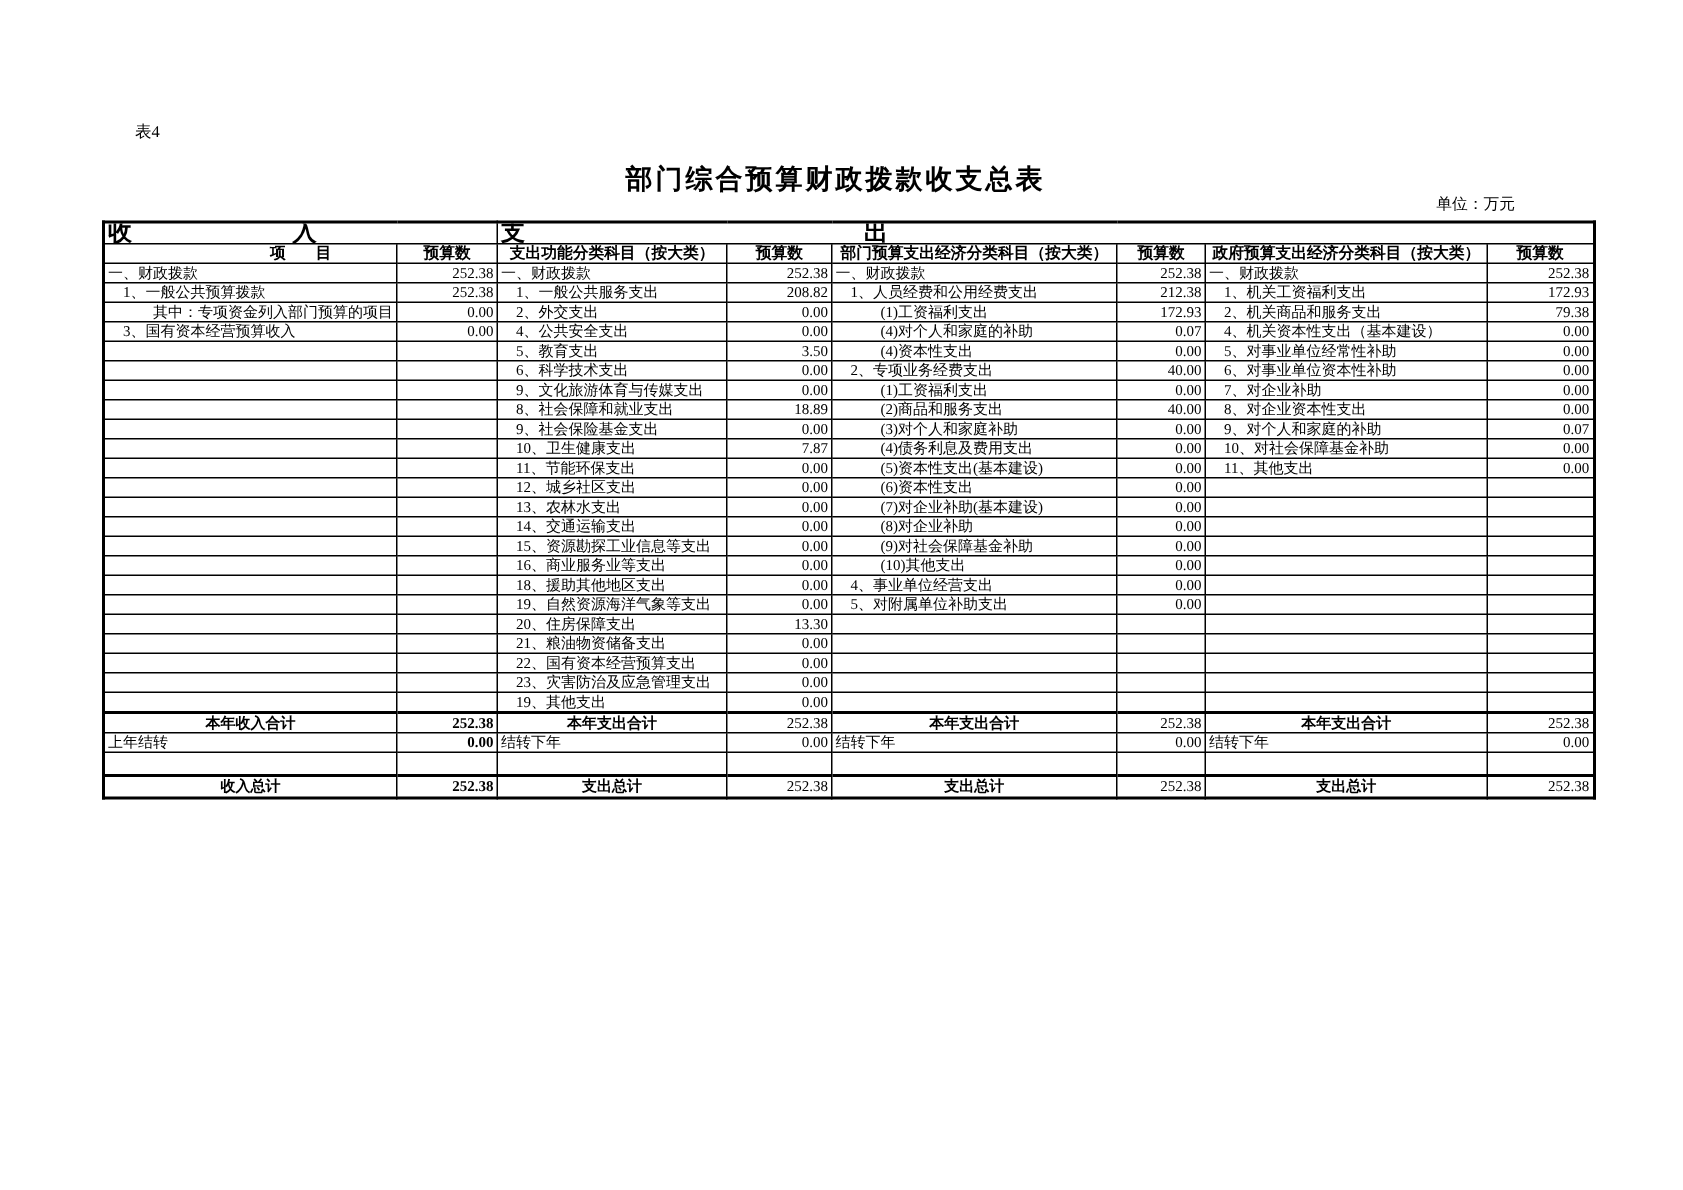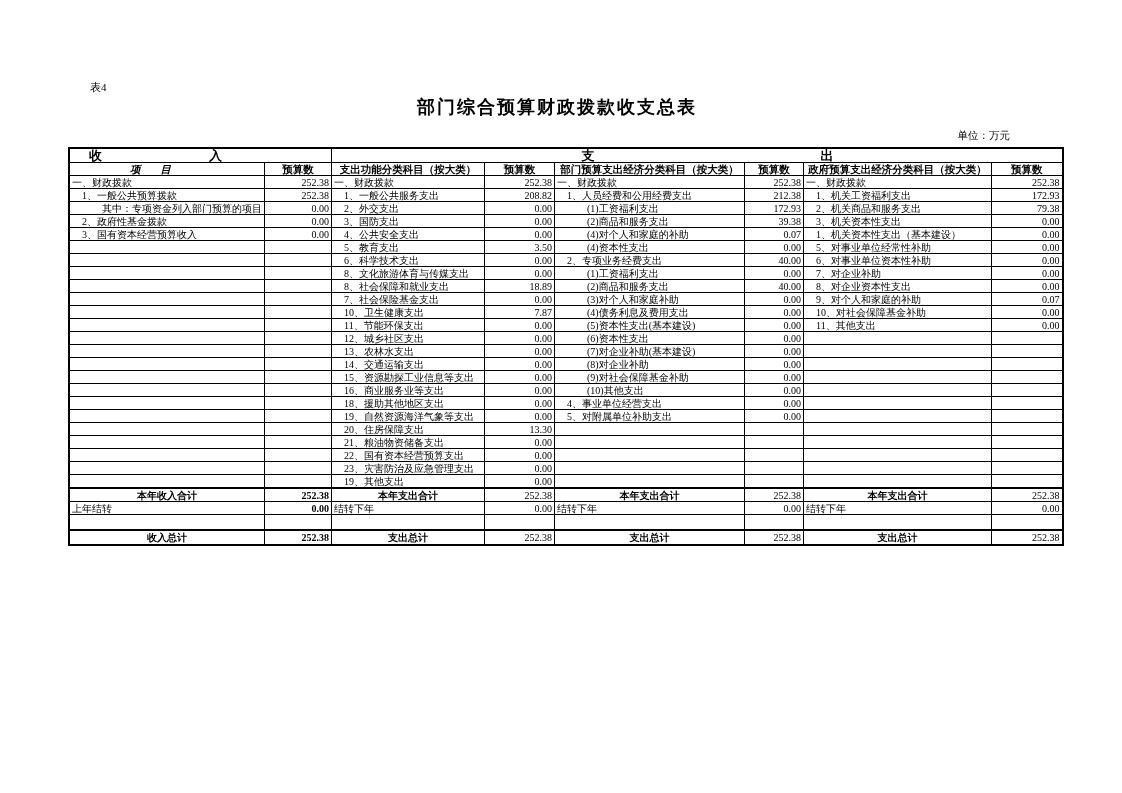--- a/index.html
+++ b/index.html
@@ -11,21 +11,21 @@
     position: relative;
     overflow: hidden;
   }
   .sheet { position: absolute; inset: 0; }
 
   .table-tag {
     position: absolute; left: 90px; top: 80px;
     font-size: 11px;
   }
   .page-title {
-    position: absolute; left: 68px; top: 95px; width: 978px;
+    position: absolute; left: 68px; top: 107px; width: 978px;
     text-align: center;
     font-size: 18px; font-weight: bold; letter-spacing: 2px;
     font-family: "Liberation Sans", "DejaVu Sans", sans-serif;
   }
   .unit-note {
     position: absolute; right: 112px; top: 129px;
     font-size: 10.5px;
   }
 
   table.budget {
@@ -43,33 +43,33 @@
     overflow: hidden;
     font-size: 10px;
     vertical-align: middle;
   }
   
   td.ps { border-left: 3px double #000; }
 
   tr.gh-row td {
     height: 13px;
     font-weight: bold;
-    font-size: 13px;
-    text-align: right;
+    font-size: 16px;
+    text-align: left;
   }
   td.gh-in  { padding-left: 58px;  letter-spacing: 107px; }
   td.gh-out { padding-left: 207px; letter-spacing: 226px; }
 
   tr.ch-row td {
     height: 12px;
     font-weight: bold;
     text-align: center;
     font-size: 10.5px;
   }
-  tr.ch-row td.ch-item { text-align: left; padding-left: 60px; letter-spacing: 20px; font-style: italic; }
+  tr.ch-row td.ch-item { text-align: left; padding-left: 110px; letter-spacing: 20px; }
 
   td.lbl { text-align: left; }
   td.num { text-align: right; font-size: 10.5px; padding-right: 3px; }
 
   tr.f-total td, tr.f-grand td {
     border-top: 2px solid #000;
     font-weight: bold;
     margin-top: 45px;
   }
   tr.f-total td.lbl, tr.f-grand td.lbl { text-align: center; }
@@ -139,37 +139,27 @@
           <td class="lbl">　　　其中：专项资金列入部门预算的项目</td>
           <td class="num">0.00</td>
           <td class="lbl ps">　2、外交支出</td>
           <td class="num">0.00</td>
           <td class="lbl ps">　　　(1)工资福利支出</td>
           <td class="num">172.93</td>
           <td class="lbl ps">　2、机关商品和服务支出</td>
           <td class="num">79.38</td>
         </tr>
         <tr>
-          <td class="lbl">　2、政府性基金拨款</td>
-          <td class="num">0.00</td>
-          <td class="lbl ps">　3、国防支出</td>
-          <td class="num">0.00</td>
-          <td class="lbl ps">　　　(2)商品和服务支出</td>
-          <td class="num">39.38</td>
-          <td class="lbl ps">　3、机关资本性支出</td>
-          <td class="num">0.00</td>
-        </tr>
-        <tr>
           <td class="lbl">　3、国有资本经营预算收入</td>
           <td class="num">0.00</td>
           <td class="lbl ps">　4、公共安全支出</td>
           <td class="num">0.00</td>
           <td class="lbl ps">　　　(4)对个人和家庭的补助</td>
           <td class="num">0.07</td>
-          <td class="lbl ps">　1、机关资本性支出（基本建设）</td>
+          <td class="lbl ps">　4、机关资本性支出（基本建设）</td>
           <td class="num">0.00</td>
         </tr>
         <tr>
           <td class="lbl"></td>
           <td class="num"></td>
           <td class="lbl ps">　5、教育支出</td>
           <td class="num">3.50</td>
           <td class="lbl ps">　　　(4)资本性支出</td>
           <td class="num">0.00</td>
           <td class="lbl ps">　5、对事业单位经常性补助</td>
@@ -181,41 +171,41 @@
           <td class="lbl ps">　6、科学技术支出</td>
           <td class="num">0.00</td>
           <td class="lbl ps">　2、专项业务经费支出</td>
           <td class="num">40.00</td>
           <td class="lbl ps">　6、对事业单位资本性补助</td>
           <td class="num">0.00</td>
         </tr>
         <tr>
           <td class="lbl"></td>
           <td class="num"></td>
-          <td class="lbl ps">　8、文化旅游体育与传媒支出</td>
+          <td class="lbl ps">　9、文化旅游体育与传媒支出</td>
           <td class="num">0.00</td>
           <td class="lbl ps">　　　(1)工资福利支出</td>
           <td class="num">0.00</td>
           <td class="lbl ps">　7、对企业补助</td>
           <td class="num">0.00</td>
         </tr>
         <tr>
           <td class="lbl"></td>
           <td class="num"></td>
           <td class="lbl ps">　8、社会保障和就业支出</td>
           <td class="num">18.89</td>
           <td class="lbl ps">　　　(2)商品和服务支出</td>
           <td class="num">40.00</td>
           <td class="lbl ps">　8、对企业资本性支出</td>
           <td class="num">0.00</td>
         </tr>
         <tr>
           <td class="lbl"></td>
           <td class="num"></td>
-          <td class="lbl ps">　7、社会保险基金支出</td>
+          <td class="lbl ps">　9、社会保险基金支出</td>
           <td class="num">0.00</td>
           <td class="lbl ps">　　　(3)对个人和家庭补助</td>
           <td class="num">0.00</td>
           <td class="lbl ps">　9、对个人和家庭的补助</td>
           <td class="num">0.07</td>
         </tr>
         <tr>
           <td class="lbl"></td>
           <td class="num"></td>
           <td class="lbl ps">　10、卫生健康支出</td>

